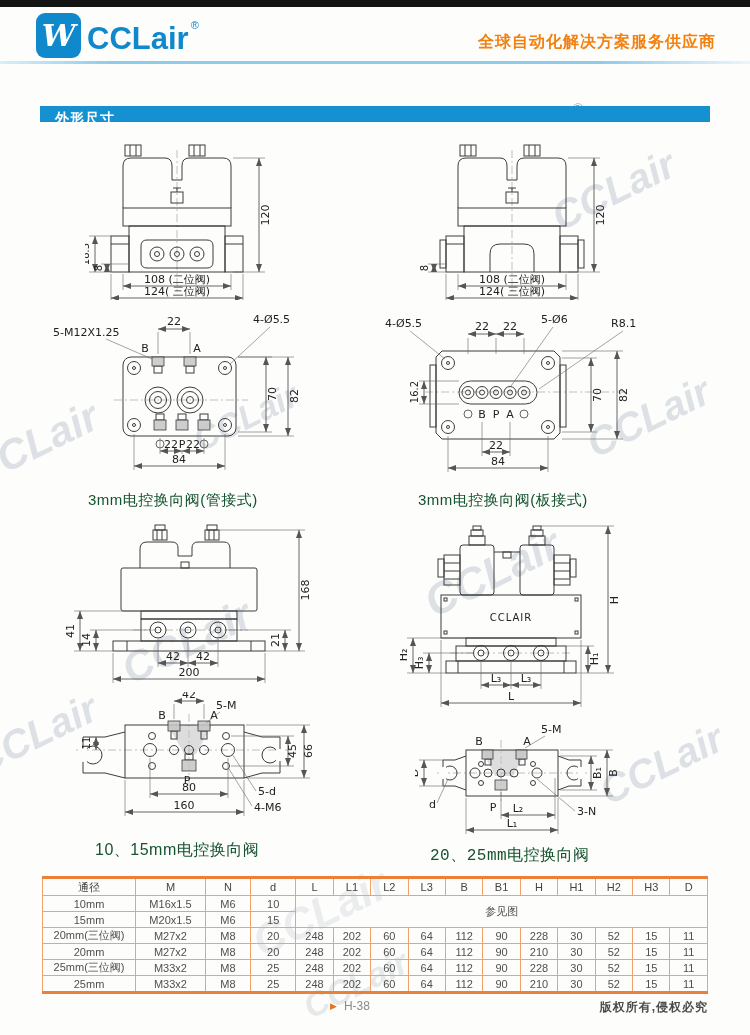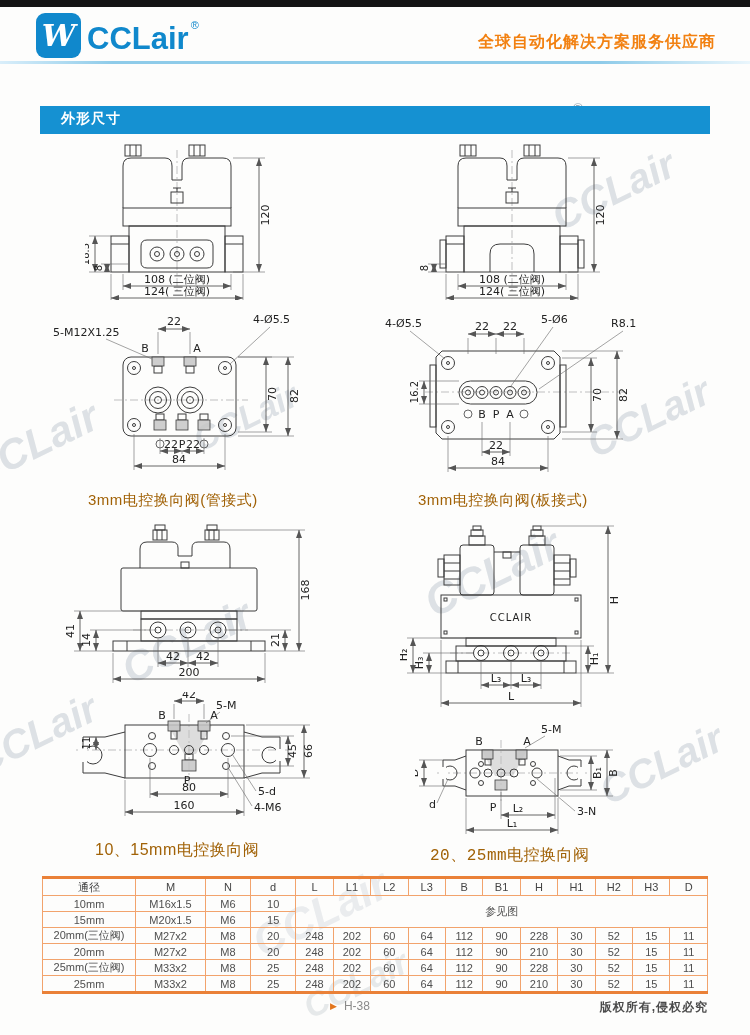--- a/index.html
+++ b/index.html
@@ -12,24 +12,24 @@
   #logo{left:36px;top:13px;display:flex;align-items:flex-start;}
   #logo-box{width:45px;height:45px;background:#1088cc;border-radius:9px;color:#fff;
     font-family:"DejaVu Serif",serif;font-style:italic;font-weight:bold;font-size:30px;
     display:flex;align-items:center;justify-content:center;}
   #logo-text{color:#1088cc;font-weight:bold;font-size:31px;letter-spacing:0px;margin-left:6px;margin-top:8px;}
   #logo-reg{color:#1088cc;font-size:11px;margin-top:6px;margin-left:2px;}
   #tagline{right:34px;top:32px;color:#f28111;font-weight:bold;font-size:16px;letter-spacing:1px;}
   #blueline{left:0;top:61px;width:750px;height:3px;
     background:linear-gradient(90deg,#d9eefa,#8ecbe9 15%,#8ecbe9 80%,#eaf6fc);}
   
-  #banner{left:40px;top:106px;width:670px;height:28px;background:#1591d2;color:#fff;
-    font-size:14px;font-weight:bold;line-height:24px;padding-left:21px;box-sizing:border-box;letter-spacing:1px;}
+  #banner{left:40px;top:106px;width:670px;height:16px;background:#1591d2;color:#fff;
+    font-size:14px;font-weight:bold;line-height:24px;padding-left:15px;box-sizing:border-box;letter-spacing:1px;}
   
-  .cap{color:#a16207;font-size:15px;letter-spacing:0.5px;}
+  .cap{color:#14532d;font-size:15px;letter-spacing:0.5px;}
   
   svg text{font-family:"DejaVu Sans",sans-serif;font-size:11px;fill:#222;stroke:none;}
   svg text.sm{font-size:10px;}
   svg .ln{fill:none;stroke:#3c3c3c;stroke-width:1;}
   svg .dim{fill:none;stroke:#555;stroke-width:0.9;}
   svg .ext{fill:none;stroke:#666;stroke-width:0.6;}
   svg .cl{fill:none;stroke:#999;stroke-width:0.6;stroke-dasharray:8 3 2 3;}
   svg .fillg{fill:#c6c6c6;fill-opacity:0.85;stroke:#3c3c3c;stroke-width:0.8;}
   svg .hatch{fill:#bdbdbd;fill-opacity:0.5;stroke:none;}
   svg .wpatch{fill:#fdfdfc;stroke:none;}

